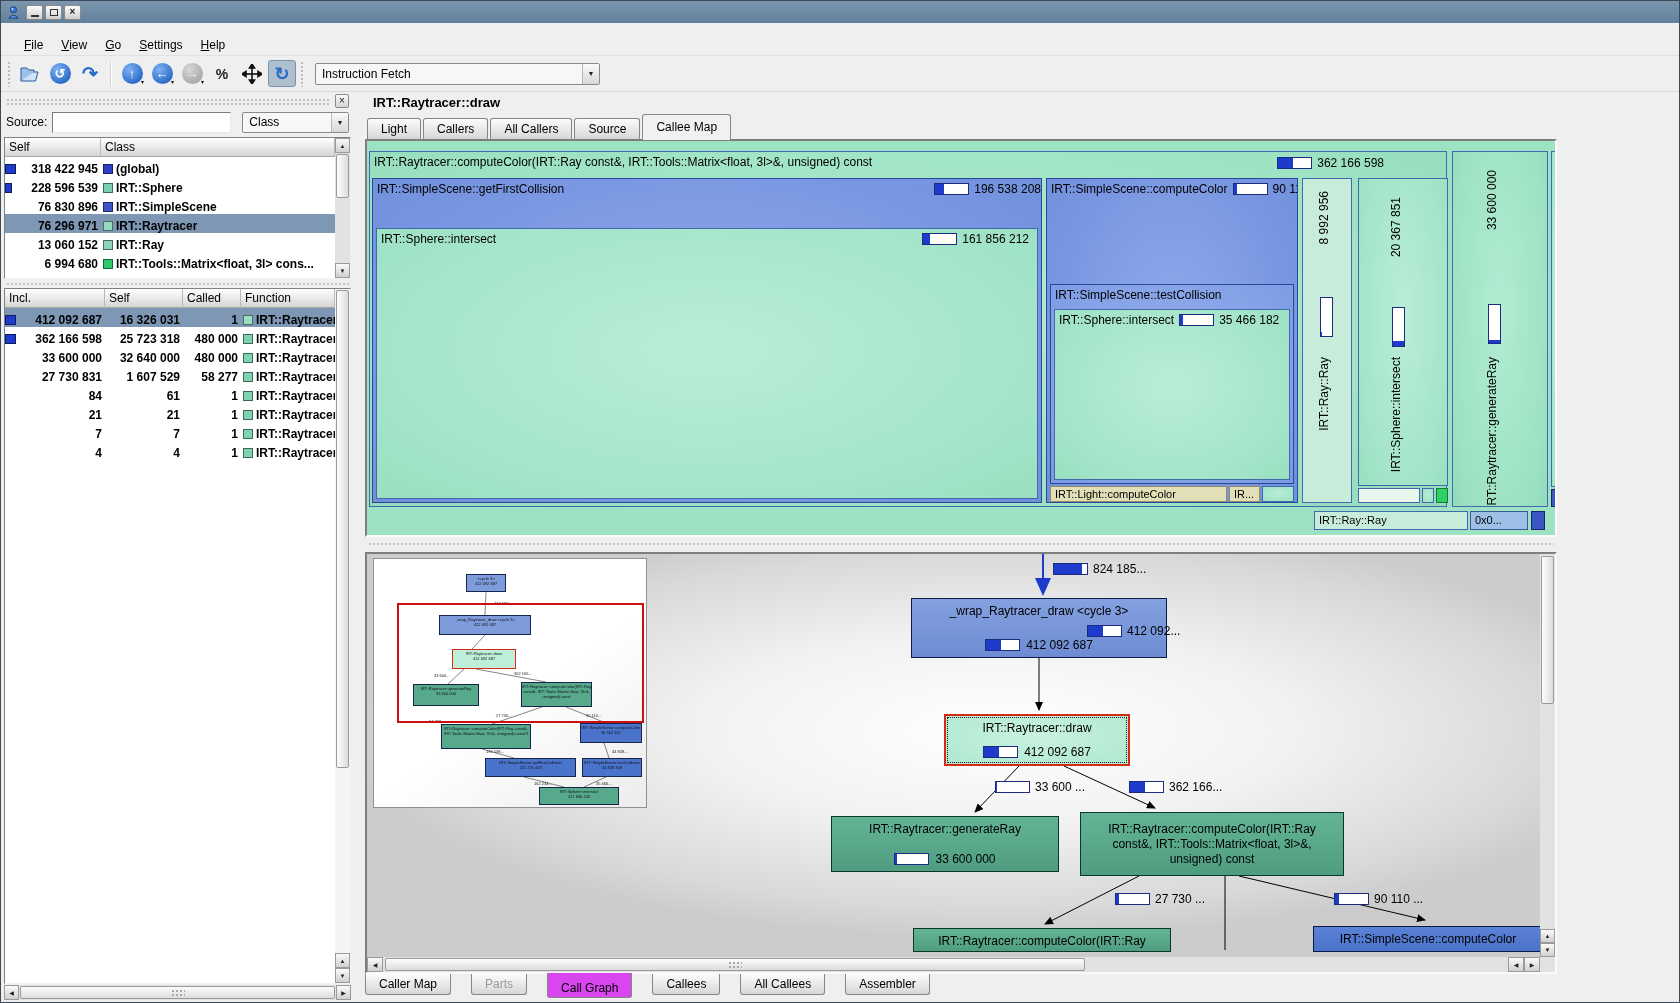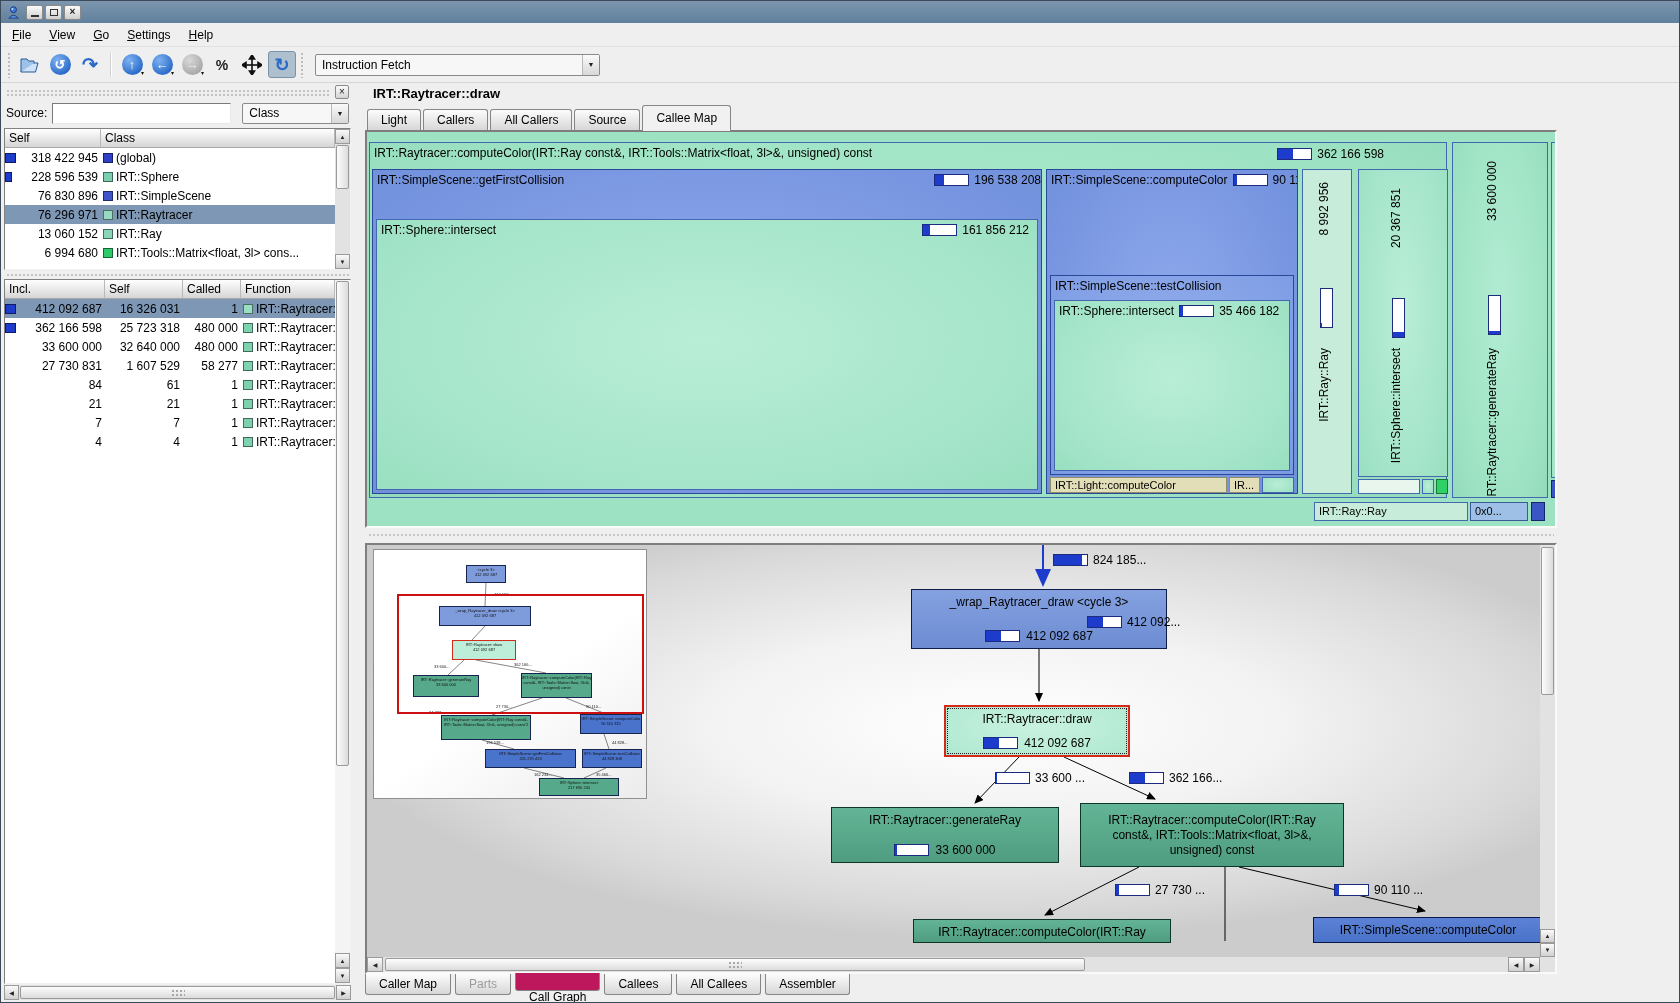--- a/index.html
+++ b/index.html
@@ -10,21 +10,21 @@
   
   .titlebar { height:22px; background:linear-gradient(#7d96ae,#60809c); display:flex; align-items:center; padding:0 3px; color:#fff; font-weight:bold; }
   .appicon { width:15px; height:15px; margin:0 5px 0 2px; }
   .title-text { flex:1; white-space:nowrap; overflow:hidden; }
   .wbtns { display:flex; gap:2px; }
   .wbtn { width:17px; height:15px; background:linear-gradient(#fbfbfb,#cfcfcf); border:1px solid #8a8a8a; border-radius:2px; display:flex; align-items:center; justify-content:center; color:#222; font-size:10px; line-height:1; }
   .glyph-min { width:8px; height:2px; background:#333; margin-top:8px; }
   .glyph-max { width:8px; height:7px; border:1.5px solid #333; }
 
   
-  .menubar { height:24px; background:#efefef; display:flex; align-items:center; padding-left:2px; border-bottom:1px solid #e0e0e0; }
+  .menubar { height:33px; background:#efefef; display:flex; align-items:flex-end; padding-left:14px; border-bottom:1px solid #e0e0e0; }
   .menu-item { padding:3px 9px; }
   .menu-item::first-letter { text-decoration:underline; }
 
   
   .toolbar { height:36px; background:#efefef; display:flex; align-items:center; gap:2px; padding:0 4px; border-bottom:1px solid #d6d6d6; }
   .tb-handle { width:5px; height:26px; background-image:radial-gradient(#bdbdbd 1px, transparent 1px); background-size:4px 4px; margin:0 2px; }
   .tb-btn { width:28px; height:27px; display:flex; align-items:center; justify-content:center; border:1px solid transparent; border-radius:3px; position:relative; }
   .tb-circle { width:21px; height:21px; border-radius:50%; background:radial-gradient(circle at 35% 30%, #7db2f2, #2a6ac8 75%); color:#fff; font-size:13px; font-weight:bold; display:flex; align-items:center; justify-content:center; }
   .tb-circle.disabled { background:radial-gradient(circle at 35% 30%, #d8d8d8, #a8a8a8 75%); color:#eee; }
   .tb-caret { position:absolute; right:1px; bottom:1px; font-size:6px; color:#111; }
@@ -47,21 +47,21 @@
   .dock-close { position:absolute; right:2px; top:0; width:14px; height:14px; border:1px solid #8a8a8a; background:linear-gradient(#fbfbfb,#d4d4d4); border-radius:2px; font-size:10px; line-height:11px; text-align:center; color:#222; }
   .search-row { height:28px; display:flex; align-items:center; gap:5px; padding:2px 2px 4px 2px; }
   .search-input { flex:1; height:21px; background:#fff; border:1px solid; border-color:#7a7a7a #e8e8e8 #e8e8e8 #7a7a7a; }
   .combo-class { width:108px; height:21px; }
 
   .tablebox { background:#fff; border:1px solid; border-color:#808080 #f2f2f2 #f2f2f2 #808080; position:relative; overflow:hidden; }
   .tbl1 { height:142px; }
   .tbl2 { flex:1; min-height:0; }
   .thead { display:flex; height:19px; }
   .th { background:linear-gradient(#ffffff,#d5d5d5); border-right:1px solid #b9b9b9; border-bottom:1px solid #a8a8a8; padding:2px 4px 0 4px; white-space:nowrap; overflow:hidden; }
-  .trow { display:flex; height:19px; align-items:center; white-space:nowrap; }
+  .trow { display:flex; height:19px; align-items:flex-end; white-space:nowrap;font-weight:bold; }
   .trow.sel { background:#7d97b5; }
   .cell-num { display:flex; align-items:center; justify-content:flex-end; padding-right:3px; overflow:hidden; }
   .cell-txt { display:flex; align-items:center; padding-left:2px; overflow:hidden; }
   .sqwrap { width:15px; display:flex; align-items:center; }
   .sq { height:10px; background:#1e3ccc; border:1px solid #101a60; }
   .chip { width:10px; height:10px; border:1px solid rgba(0,0,0,.5); margin-right:3px; flex:none; }
   .numtxt { flex:1; text-align:right; }
   
   .c1-self { width:96px; } .c1-class { flex:1; }
   .c2-incl { width:100px; } .c2-self { width:78px; } .c2-called { width:58px; } .c2-func { flex:1; }
@@ -80,22 +80,22 @@
   .splith { height:9px; position:relative; }
   .splith::after { content:""; position:absolute; left:2px; right:2px; top:3px; height:4px; background-image:radial-gradient(#c3c3c3 1px, transparent 1px); background-size:4px 4px; }
 
   
   .content { flex:1; display:flex; flex-direction:column; min-width:0; }
   .fn-title { height:20px; font-weight:bold; font-size:13px; padding:3px 0 0 13px; }
   .tabrow { height:27px; display:flex; align-items:flex-end; padding-left:7px; position:relative; z-index:2; }
   .tab { height:21px; padding:3px 13px 0 13px; background:linear-gradient(#fcfcfc,#d7d7d7); border:1px solid #868686; border-bottom:none; border-radius:3px 3px 0 0; margin-right:2px; white-space:nowrap; }
   .tab.active { height:26px; padding-top:5px; background:#f1f1f1; position:relative; top:1px; }
   .tabrow-b { height:28px; display:flex; align-items:flex-start; padding-left:5px; position:relative; z-index:2; }
-  .tab-b { height:21px; padding:3px 13px 0 13px; background:linear-gradient(#fcfcfc,#d7d7d7); border:1px solid #868686; border-top:none; border-radius:0 0 3px 3px; margin-right:4px; white-space:nowrap; }
-  .tab-b.active { height:17px; background:#be185d; position:relative; top:-1px; padding-top:17px; }
+  .tab-b { height:21px; padding:3px 13px 0 13px; background:linear-gradient(#fcfcfc,#d7d7d7); border:1px solid #868686; border-top:none; border-radius:0 0 3px 3px; margin-right:20px; white-space:nowrap; }
+  .tab-b.active { height:25px; background:#d946ef; position:relative; top:-1px; padding-top:8px; }
   .tab-b.disabled { color:#9b9b9b; }
 
   
   .panel-tm { margin-left:5px; width:1192px; height:398px; border:2px solid; border-color:#7e7e7e #fafafa #fafafa #7e7e7e; background:#9de2c3; position:relative; z-index:1; }
   .tm { position:absolute; inset:0; overflow:hidden; }
   .tmb { position:absolute; overflow:hidden; white-space:nowrap; }
   .b-green { background:radial-gradient(ellipse at 50% 45%, #b2ecd2 0%, #9de2c3 75%, #93dbbb 100%); border:1px solid #4468b0; }
   .b-blue  { background:radial-gradient(ellipse at 50% 45%, #8fa9ec 0%, #7795e0 70%, #7090da 100%); border:1px solid #2a4898; }
   .b-blue2 { background:radial-gradient(ellipse at 50% 45%, #97b0ee 0%, #82a0e6 75%, #7c9ae2 100%); border:1px solid #2a4898; }
   .b-teal  { background:radial-gradient(ellipse at 50% 45%, #b9eed6 0%, #a3e4c8 75%, #99dfc0 100%); border:1px solid #4468b0; }

